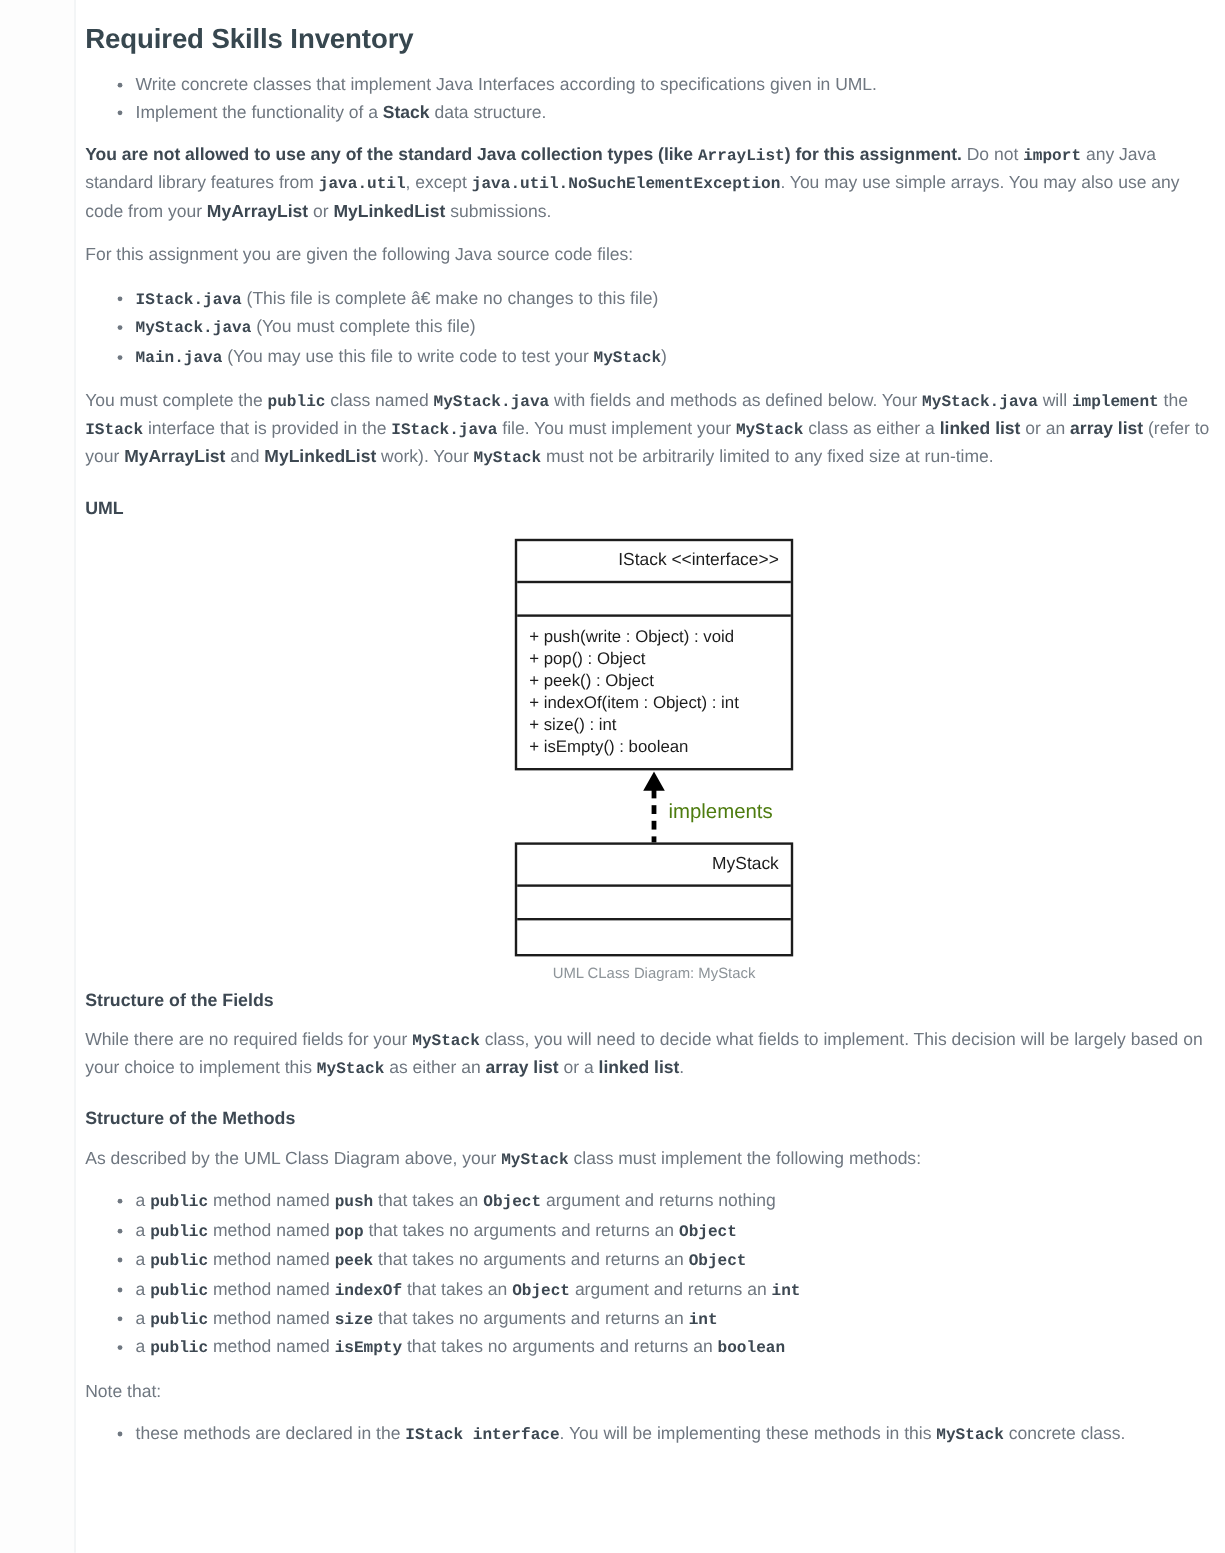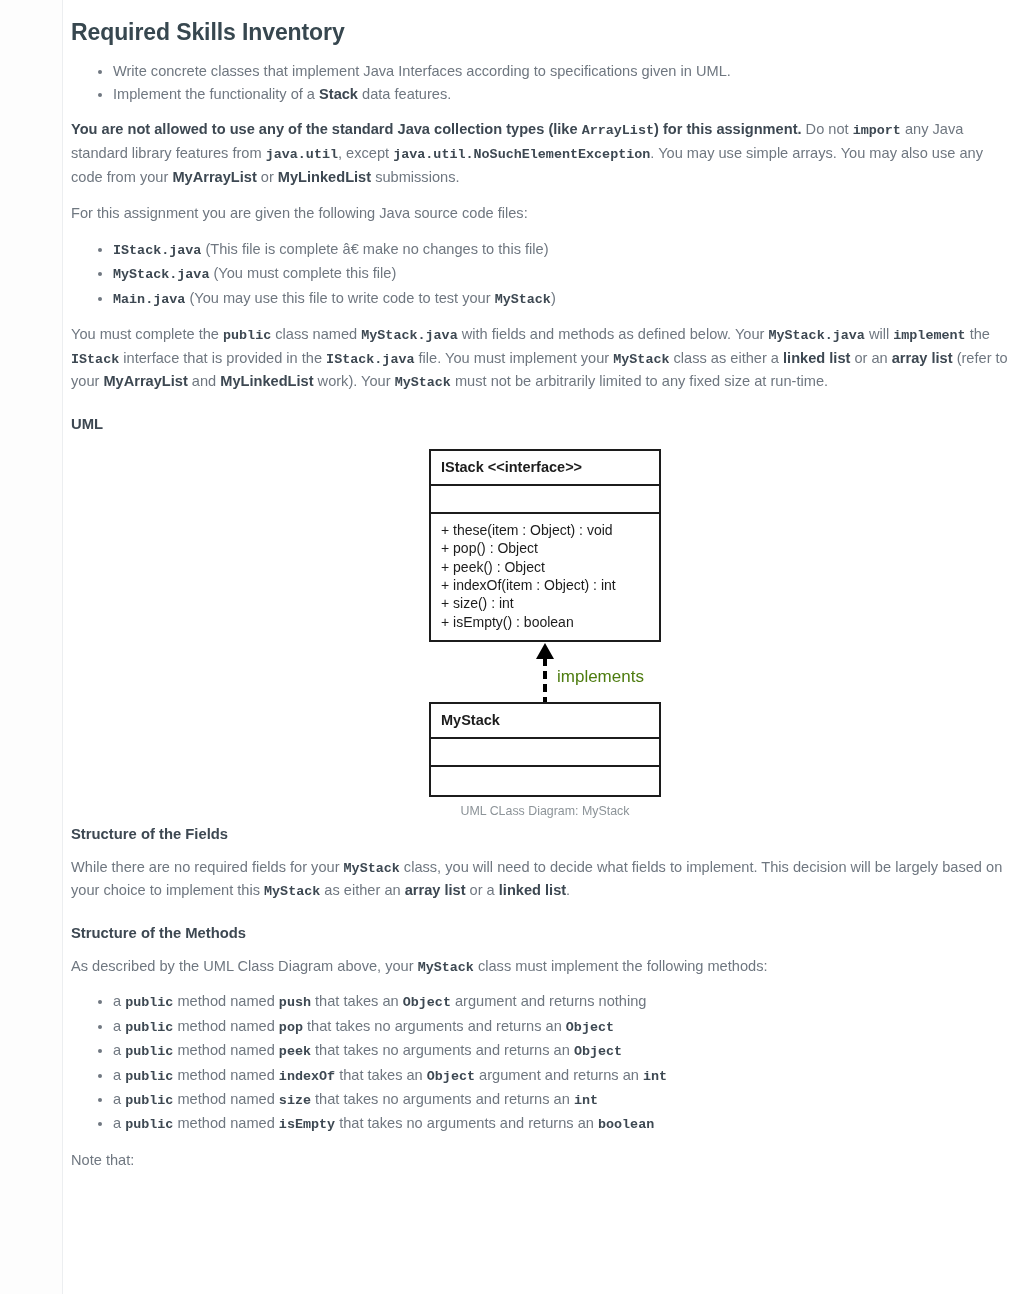--- a/index.html
+++ b/index.html
@@ -106,26 +106,25 @@
     border: 2px solid #1c1c1c;
     background: #ffffff;
     width: 232px;
   }
   .uml-row {
     border-bottom: 2px solid #1c1c1c;
     padding: 6px 10px;
   }
   .uml-row:last-child { border-bottom: none; }
   .uml-title {
-    text-align: left;
+    text-align: right;
     font-size: 14.5px;
     color: #1c1c1c;
     font-family: "Liberation Sans", sans-serif;
     padding: 8px 10px 9px 10px;
-    font-weight: bold;
   }
   .uml-empty { height: 28px; padding: 0; }
   .uml-methods {
     padding: 7px 10px 9px 10px;
   }
   .uml-methods div {
     font-size: 14px;
     color: #1c1c1c;
     line-height: 1.31;
   }
@@ -178,21 +177,21 @@
   <div class="left-gutter"></div>
   <div class="left-rule"></div>
 
   <div class="content">
 
     <h1 class="sec-title">Required Skills Inventory</h1>
 
     <ul class="bullets">
       <li class="body">Write concrete classes that implement Java Interfaces according to specifications given in UML.</li>
       <li class="body">
-        <span>Implement the functionality of a </span><b>Stack</b><span> data features.</span>
+        <span>Implement the functionality of a </span><b>Stack</b><span> data structure.</span>
       </li>
     </ul>
 
     <p class="body">
       <b><span>You are not allowed to use any of the standard Java collection types (like </span><code class="plain">ArrayList</code><span>) for this assignment.</span></b><span> Do not </span><code>import</code><span> any Java standard library features from </span><code>java.util</code><span>, except </span><code>java.util.NoSuchElementException</code><span>. You may use simple arrays. You may also use any code from your </span><b>MyArrayList</b><span> or </span><b>MyLinkedList</b><span> submissions.</span>
     </p>
 
 
     <p class="body">For this assignment you are given the following Java source code files:</p>
 
@@ -214,21 +213,21 @@
 
     <h4 class="subhead uml-label">UML</h4>
 
     <div class="uml-wrap">
       <div class="uml-inner">
 
         <div class="uml-box">
           <div class="uml-row uml-title">IStack &lt;&lt;interface&gt;&gt;</div>
           <div class="uml-row uml-empty"></div>
           <div class="uml-methods">
-            <div>+ these(item : Object) : void</div>
+            <div>+ push(write : Object) : void</div>
             <div>+ pop() : Object</div>
             <div>+ peek() : Object</div>
             <div>+ indexOf(item : Object) : int</div>
             <div>+ size() : int</div>
             <div>+ isEmpty() : boolean</div>
           </div>
         </div>
 
         <div class="uml-connector">
           <div class="uml-arrowhead"></div>
@@ -274,15 +273,20 @@
       <li class="body">
         <span>a </span><code>public</code><span> method named </span><code>size</code><span> that takes no arguments and returns an </span><code>int</code>
       </li>
       <li class="body">
         <span>a </span><code>public</code><span> method named </span><code>isEmpty</code><span> that takes no arguments and returns an </span><code>boolean</code>
       </li>
     </ul>
 
     <p class="body">Note that:</p>
 
+    <ul class="bullets">
+      <li class="body">
+        <span>these methods are declared in the </span><code>IStack interface</code><span>. You will be implementing these methods in this </span><code>MyStack</code><span> concrete class.</span>
+      </li>
+    </ul>
 
   </div>
 </div>
 
 </body></html>

